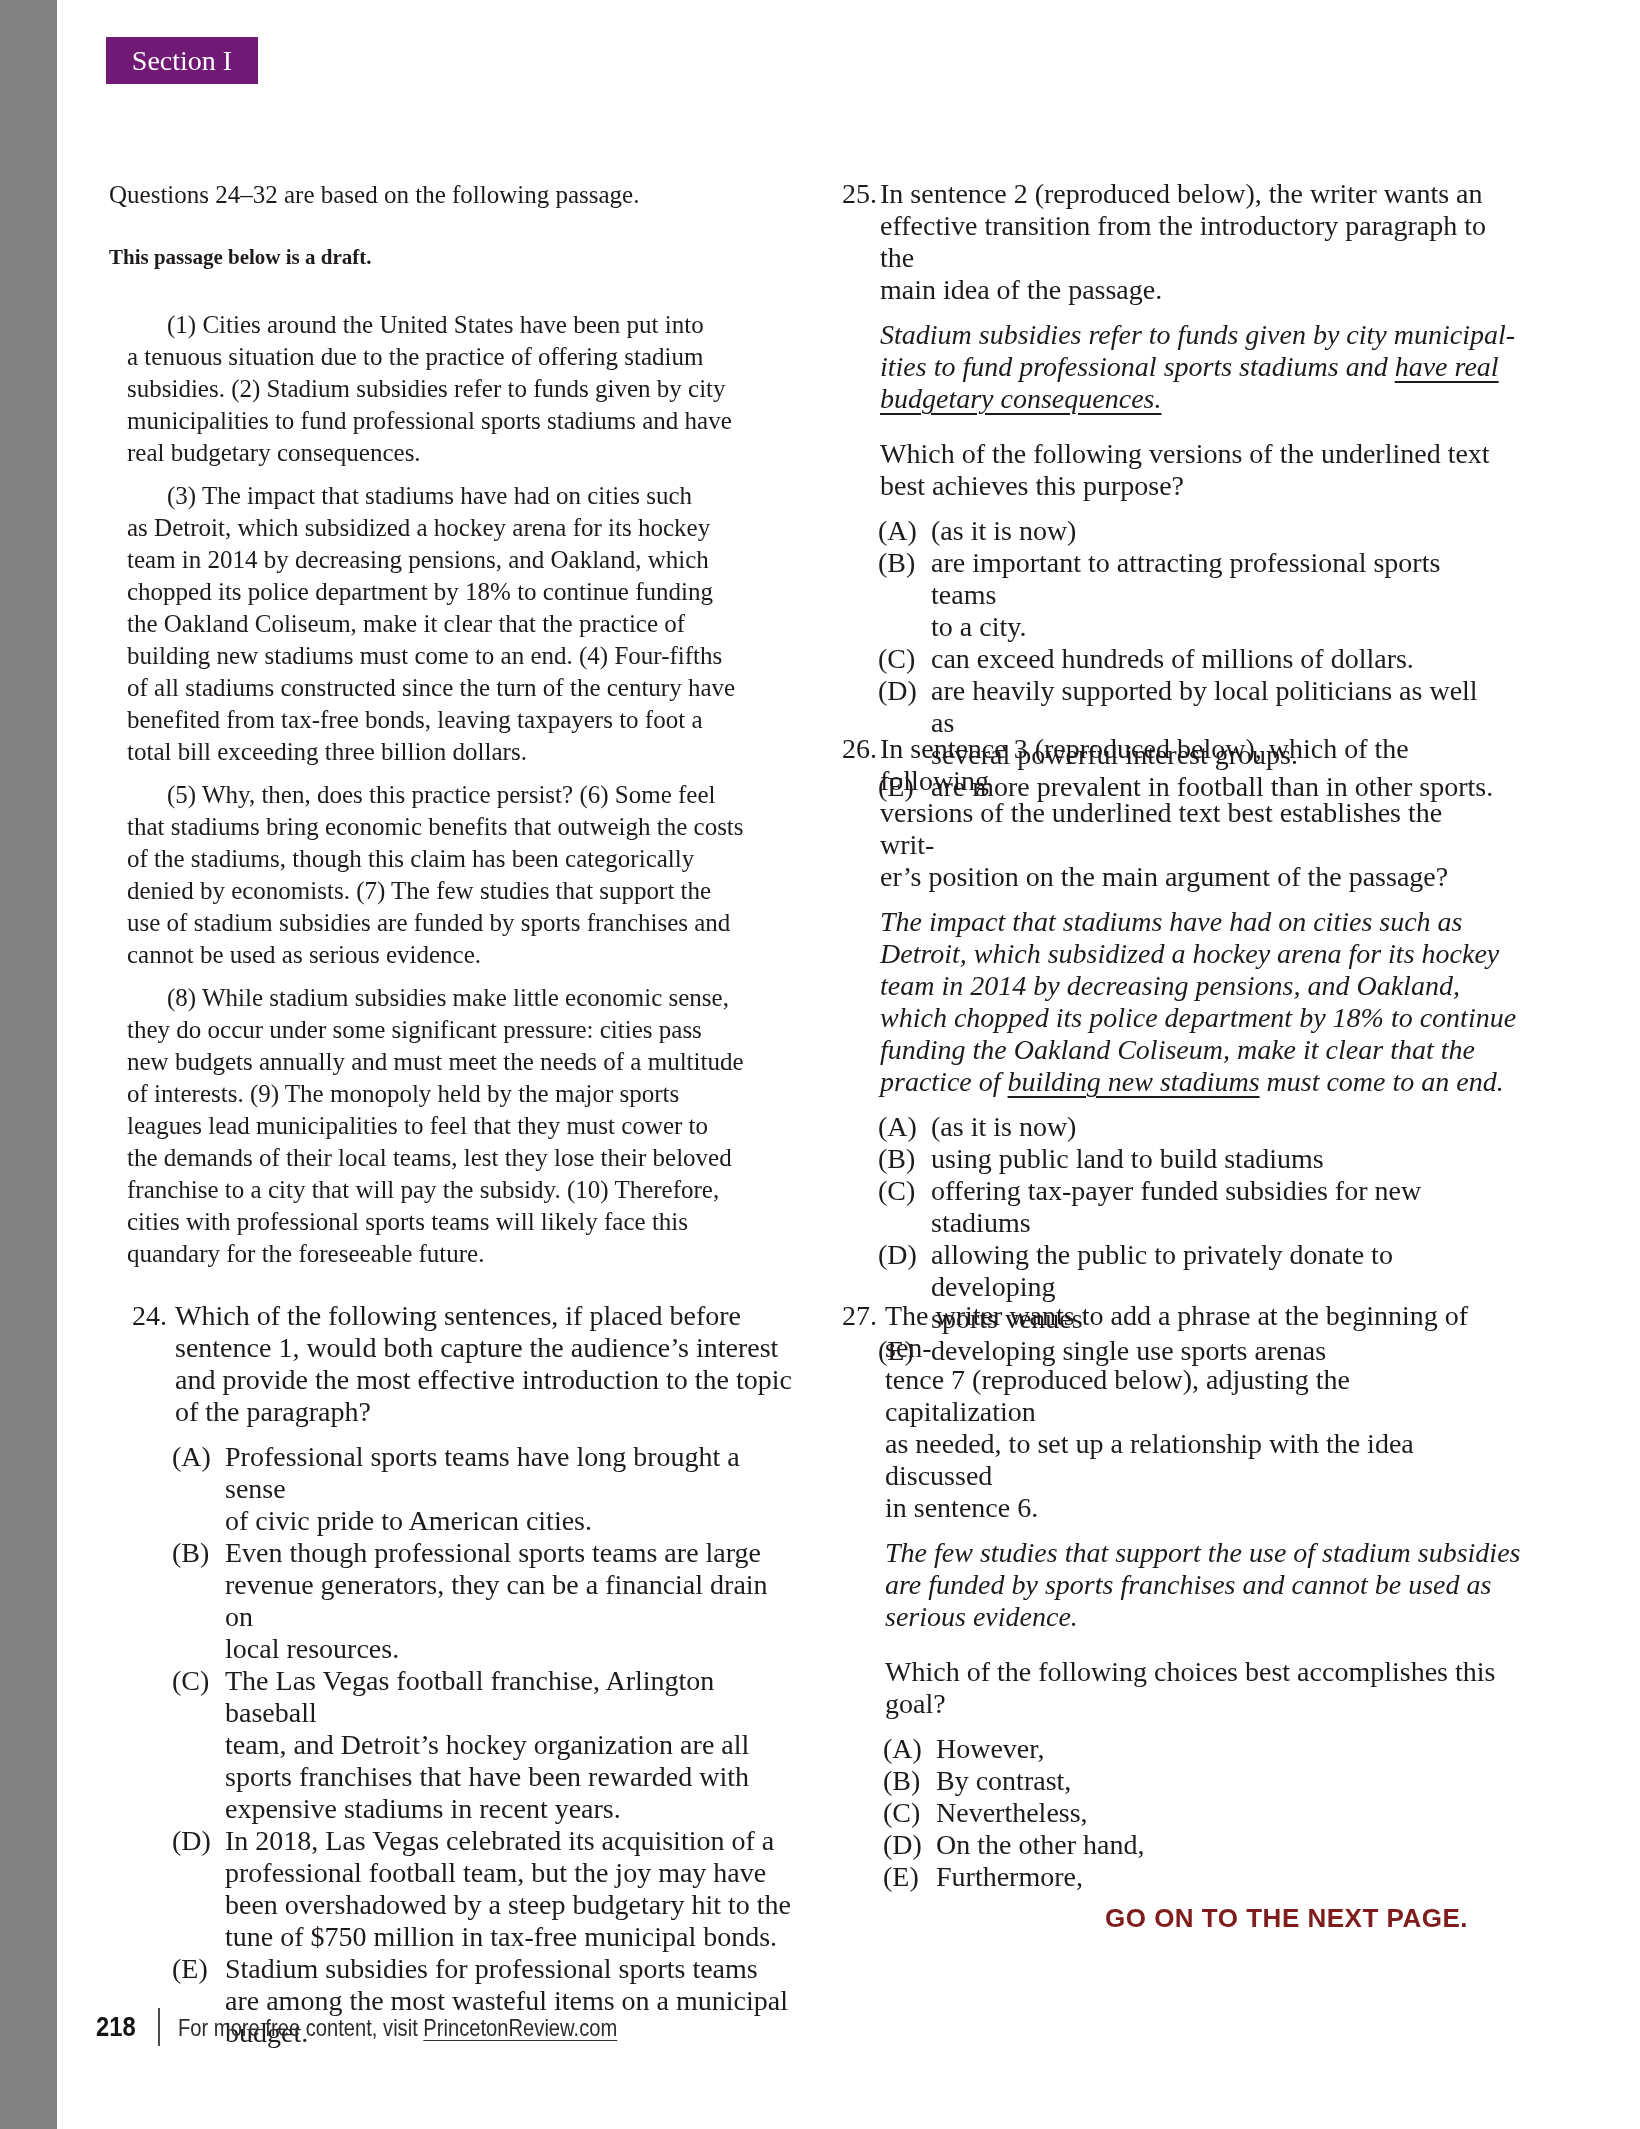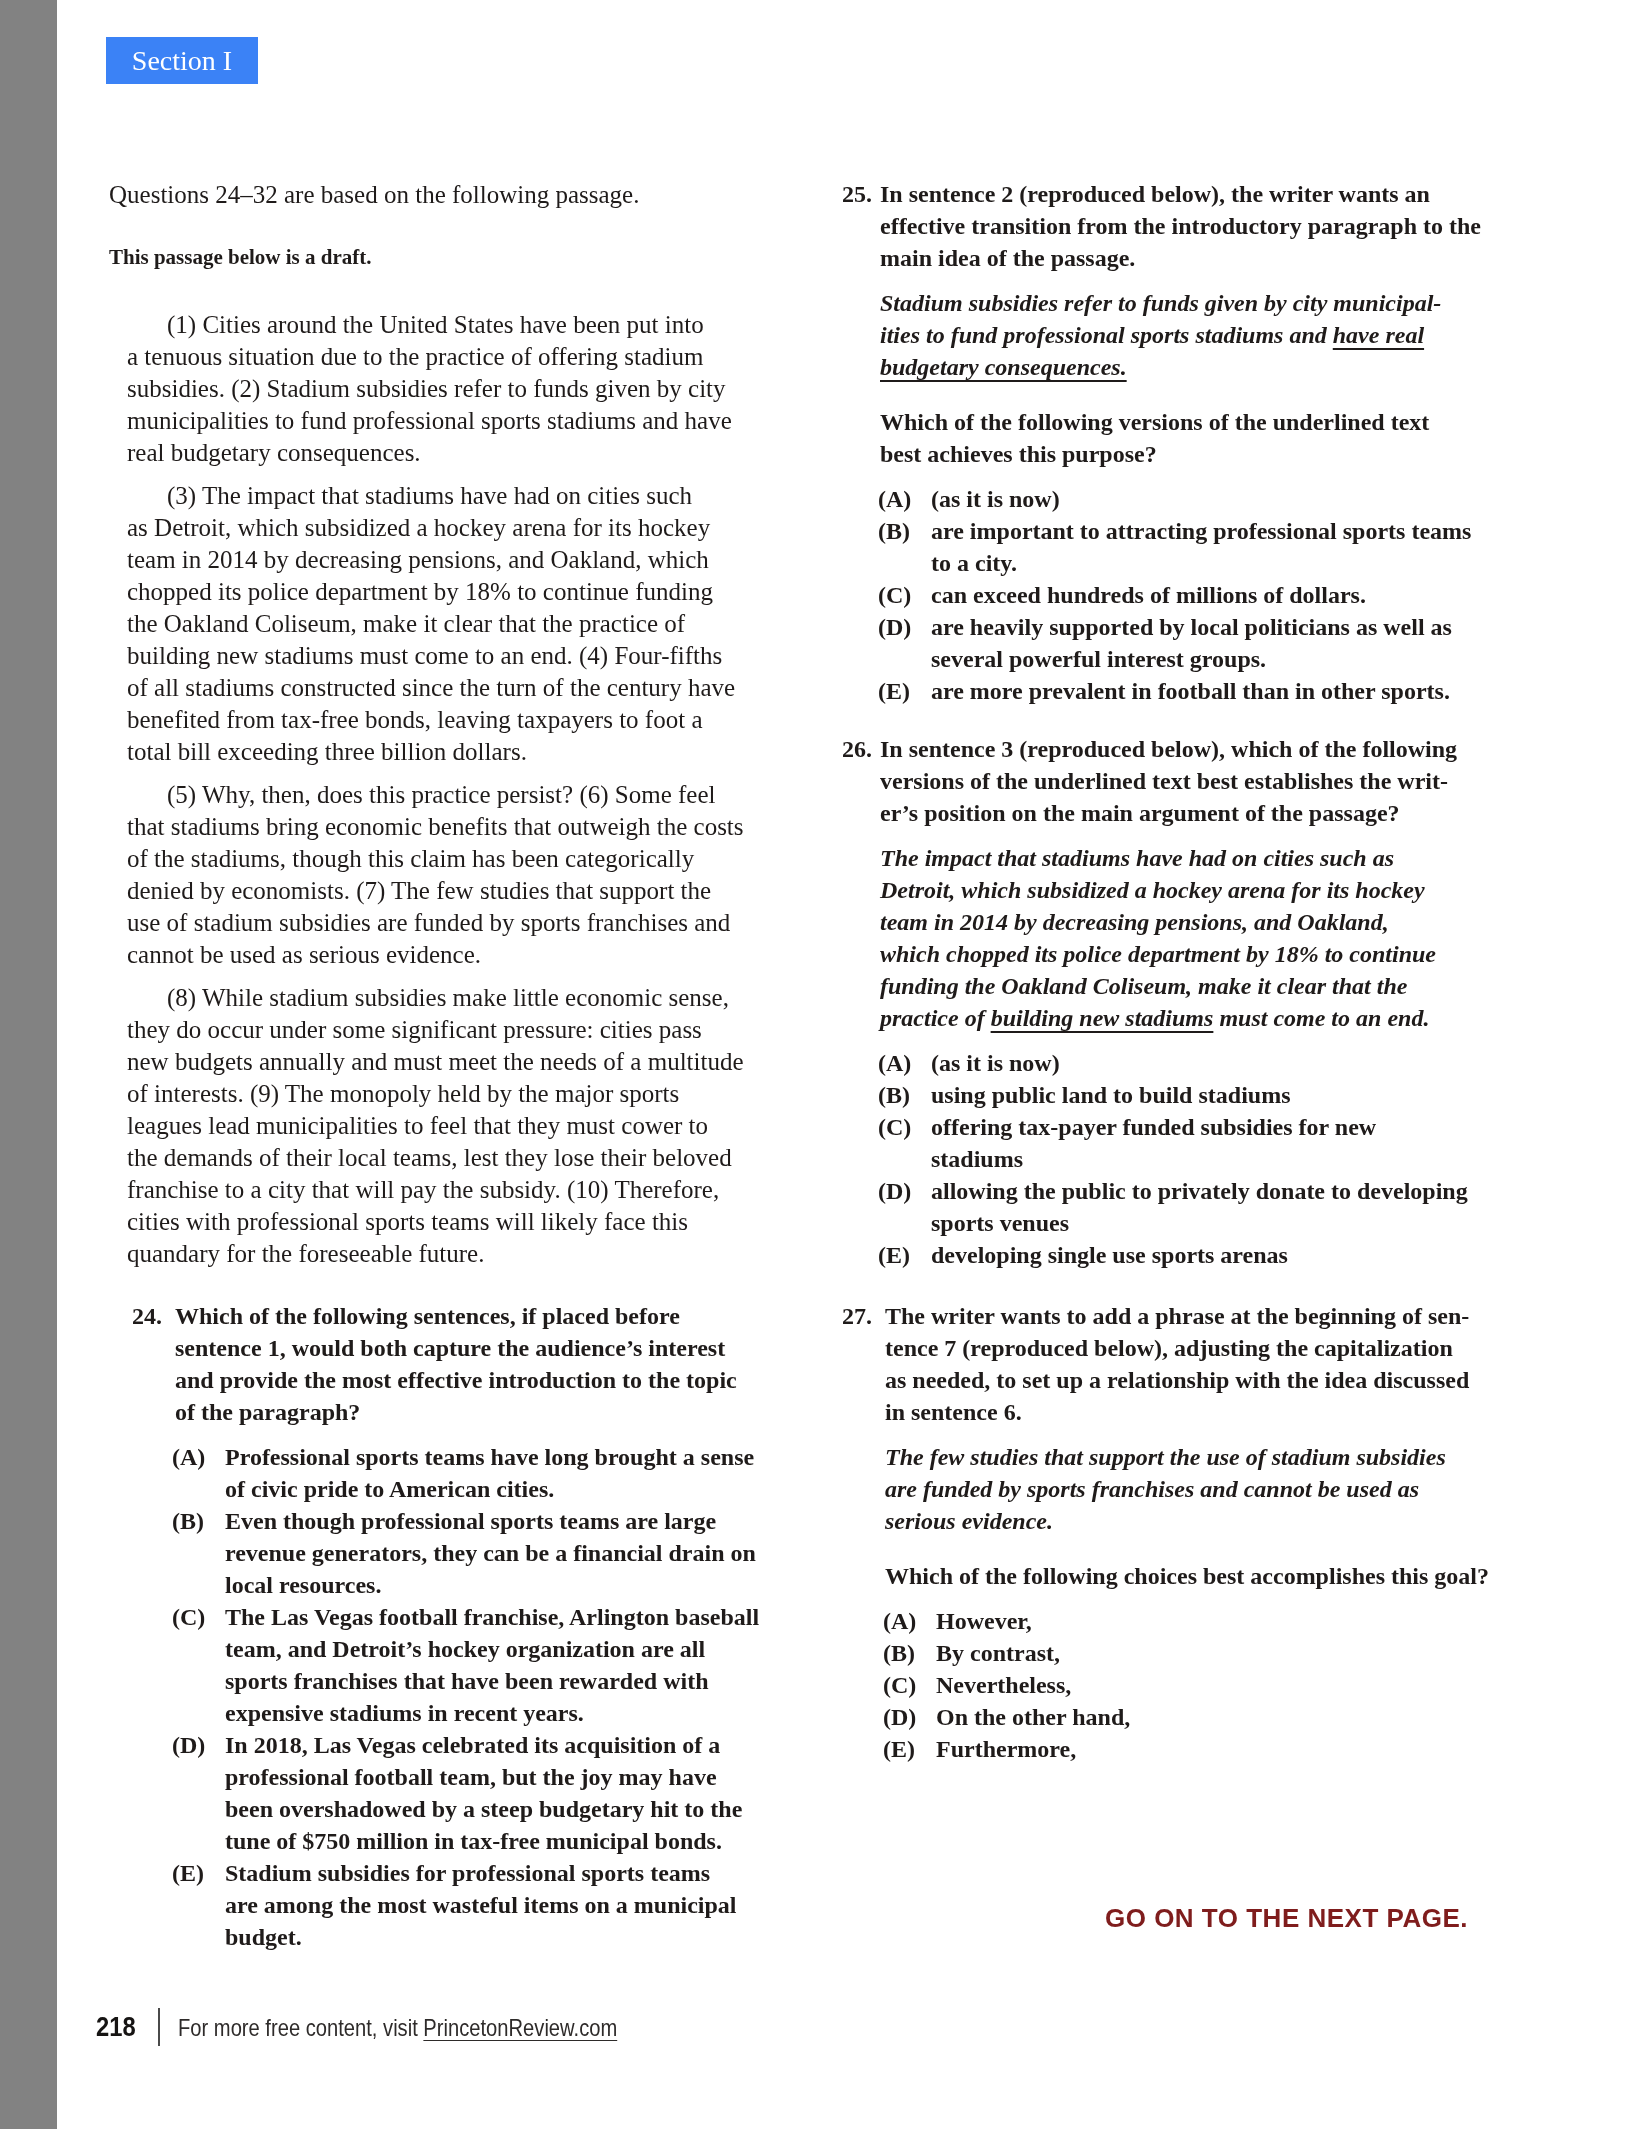--- a/index.html
+++ b/index.html
@@ -10,38 +10,38 @@
     font-family:"Liberation Serif", serif;
     color:#1f1b1a;
     overflow:hidden;
   }
   .gray-strip {
     position:absolute; left:0; top:0; width:57px; height:2129px;
     background:#828282;
   }
   .section-box {
     position:absolute; left:106px; top:37px; width:152px; height:47px;
-    background:#3b82f6; color:#ffffff;
+    background:#701a75; color:#ffffff;
     display:flex; align-items:center; justify-content:center;
     font-size:28px;
   }
   .intro {
     position:absolute; left:109px; top:179px;
     font-size:25px; line-height:32px;
   }
   .draft-note {
     position:absolute; left:109px; top:241px;
     font-size:21px; line-height:32px; font-weight:bold;
   }
   .passage {
     position:absolute; left:116px; top:298px; width:660px;
     font-size:25px; line-height:32px;
   }
   .passage p { margin:11px; text-indent:40px; white-space:pre-line; }
-  .question { position:absolute; width:660px; font-size:24px; line-height:32px;font-weight:bold; }
+  .question { position:absolute; width:660px; font-size:28px; line-height:32px; }
   .q24 { left:132px; top:1300px; }
   .q25 { left:842px; top:178px; }
   .q26 { left:842px; top:733px; }
   .q27 { left:842px; top:1300px; }
   .qnum { position:absolute; left:0; top:0; }
   .q24 .qbody, .q27 .qbody { margin-left:43px; }
   .q25 .qbody, .q26 .qbody { margin-left:38px; }
   .stem { white-space:pre-line; }
   .excerpt { margin-top:13px; font-style:italic; }
   .xline { white-space:pre; }

